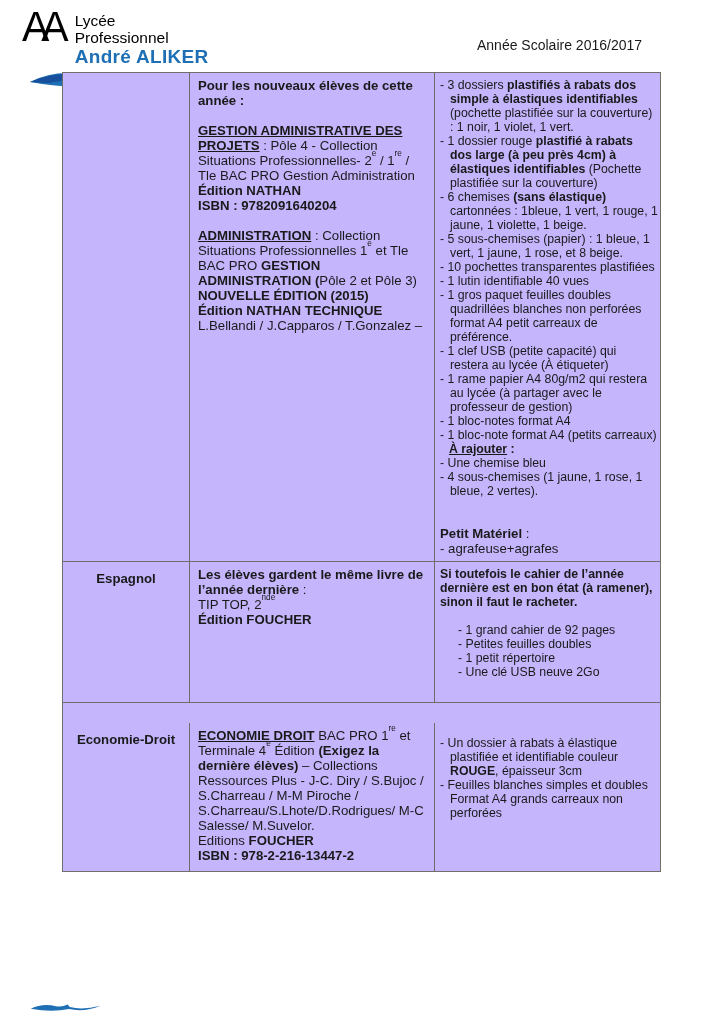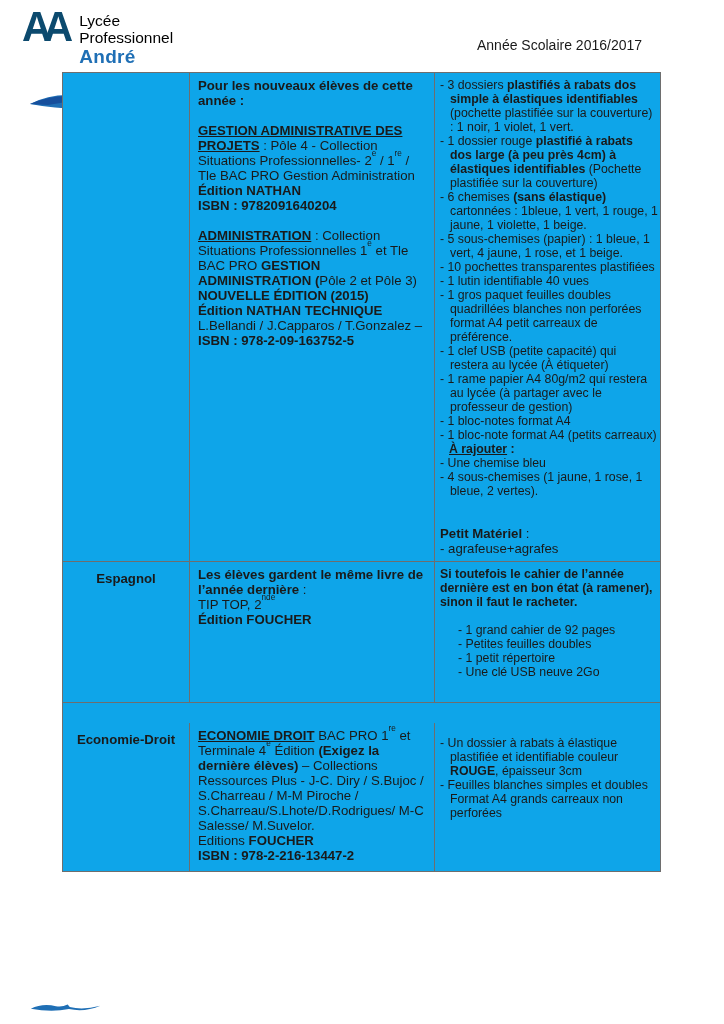--- a/index.html
+++ b/index.html
@@ -7,38 +7,38 @@
     width:724px;height:1024px;background:#ffffff;
     font-family:"Liberation Sans",sans-serif;color:#1a1a1a;
     position:relative;overflow:hidden;
   }
   .page{position:absolute;inset:0;}
 
   
   .logo{position:absolute;left:22px;top:10px;width:190px;}
   .logo-row{display:flex;align-items:flex-start;}
   .monogram{
-    font-size:41px;font-weight:bold;color:#0c4a6e;
+    font-size:41px;font-weight:normal;color:#000000;
     letter-spacing:-8px;line-height:0.85;padding-right:14px;
     transform:scaleY(1.02);
   }
   .logo-text{padding-top:2px;}
   .logo-line1{font-size:15.5px;color:#000000;line-height:1.1;}
   .logo-line2{font-size:19px;font-weight:bold;color:#1f6fb5;line-height:1.15;letter-spacing:0.3px;}
   .wave{display:block;margin:-1px 0 0 6px;}
 
   .year{
     position:absolute;left:477px;top:37px;
     font-size:14px;color:#1a1a1a;
   }
 
   
   .supply-table{
     position:absolute;left:62px;top:72px;width:597px;
-    border:1px solid #6e6e6e;background:#0ea5e9;
+    border:1px solid #6e6e6e;background:#c4b5fd;
   }
   .trow{display:flex;border-bottom:1px solid #6e6e6e;align-items:stretch;}
   .trow:last-child{border-bottom:none;margin-top:20px;}
   .tcell{box-sizing:border-box;}
   .c1{
     width:127px;border-right:1px solid #6e6e6e;
     text-align:center;font-weight:bold;font-size:13.2px;
     padding-top:9px;
   }
   .c2{
@@ -96,27 +96,26 @@
       <div class="tcell c2">
           <div class="blk p"><span class="b">Pour les nouveaux élèves de cette année :</span></div>
           <div class="blk gap"></div>
           <div class="blk p"><span class="b u">GESTION ADMINISTRATIVE DES PROJETS</span><span> : Pôle 4 -  Collection Situations Professionnelles- 2</span><sup>e</sup><span> / 1</span><sup>re</sup><span> / Tle BAC PRO Gestion Administration</span></div>
           <div class="blk p"><span class="b">Édition NATHAN</span></div>
           <div class="blk p"><span class="b">ISBN : 9782091640204</span></div>
           <div class="blk gap"></div>
           <div class="blk p"><span class="b u">ADMINISTRATION</span><span> : Collection Situations Professionnelles 1</span><sup>e</sup><span> et Tle BAC PRO </span><span class="b">GESTION ADMINISTRATION (</span><span>Pôle 2 et Pôle 3) </span><span class="b">NOUVELLE ÉDITION (2015)</span></div>
           <div class="blk p"><span class="b">Édition NATHAN TECHNIQUE</span></div>
           <div class="blk p"><span>L.Bellandi / J.Capparos / T.Gonzalez –</span></div>
-          <div class="blk p"><span class="b">ISBN : 978-2-09-163752-5</span></div>
         </div>
       <div class="tcell c3">
           <div class="blk li"><span>- 3 dossiers </span><span class="b">plastifiés à rabats dos simple à élastiques identifiables</span><span> (pochette plastifiée sur la couverture) : 1 noir, 1 violet, 1 vert.</span></div>
           <div class="blk li"><span>- 1 dossier rouge </span><span class="b">plastifié à rabats dos large (à peu près 4cm) à élastiques identifiables</span><span> (Pochette plastifiée sur la couverture)</span></div>
           <div class="blk li"><span>- 6 chemises </span><span class="b">(sans élastique)</span><span> cartonnées : 1bleue, 1 vert, 1 rouge, 1 jaune, 1 violette, 1 beige.</span></div>
-          <div class="blk li"><span>- 5 sous-chemises (papier) : 1 bleue, 1 vert, 4 jaune, 1 rose, et 1 beige.</span></div>
+          <div class="blk li"><span>- 5 sous-chemises (papier) : 1 bleue, 1 vert, 1 jaune, 1 rose, et 8 beige.</span></div>
           <div class="blk li"><span>- 10 pochettes transparentes plastifiées</span></div>
           <div class="blk li"><span>- 1 lutin identifiable 40 vues</span></div>
           <div class="blk li"><span>- 1 gros paquet feuilles doubles quadrillées blanches non perforées format A4 petit carreaux de préférence.</span></div>
           <div class="blk li"><span>- 1 clef USB (petite capacité) qui restera au lycée (À étiqueter)</span></div>
           <div class="blk li"><span>- 1 rame papier A4 80g/m2 qui restera au lycée (à partager avec le professeur de gestion)</span></div>
           <div class="blk li"><span>- 1 bloc-notes format A4</span></div>
           <div class="blk li"><span>- 1 bloc-note format A4 (petits carreaux)</span></div>
           <div class="blk p ind"><span class="b u">À rajouter</span><span class="b"> :</span></div>
           <div class="blk li"><span>- Une chemise bleu</span></div>
           <div class="blk li"><span>- 4 sous-chemises (1 jaune, 1 rose, 1 bleue, 2 vertes).</span></div>

